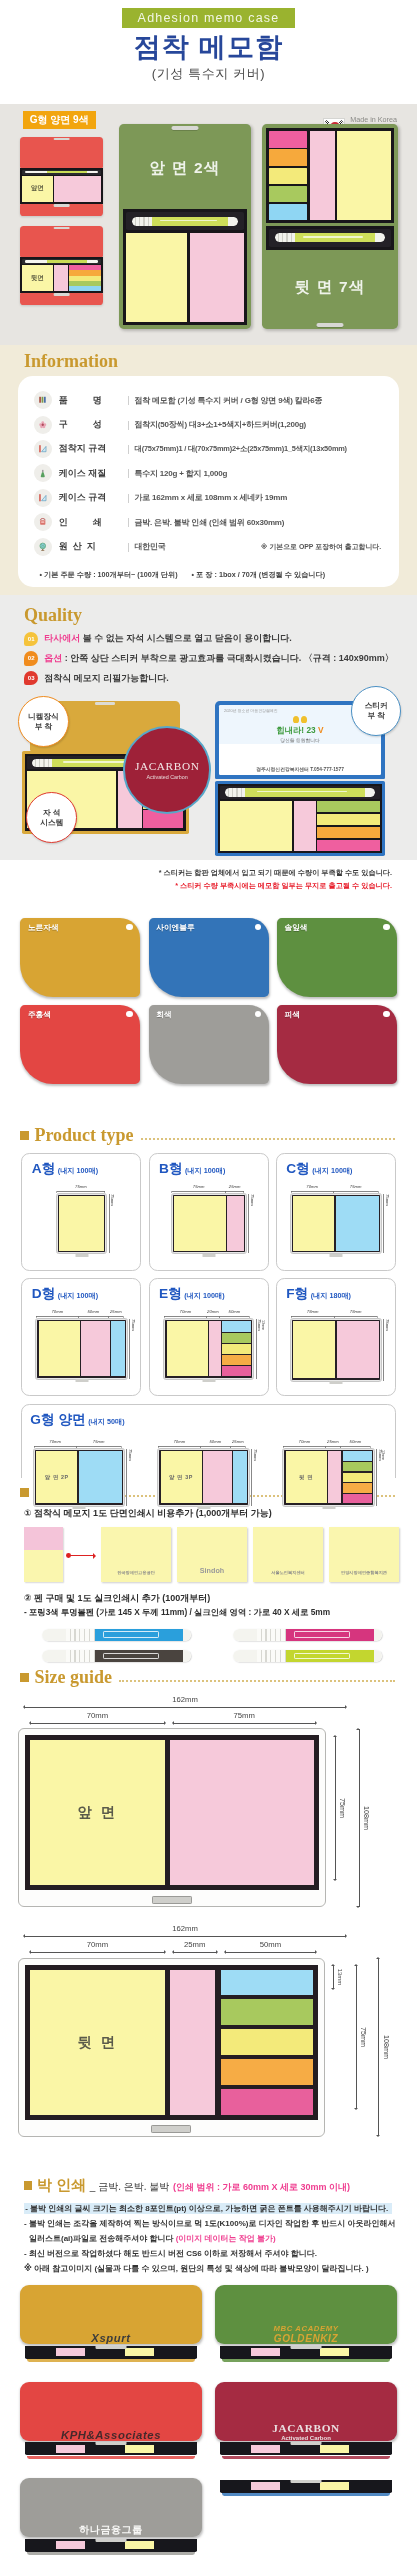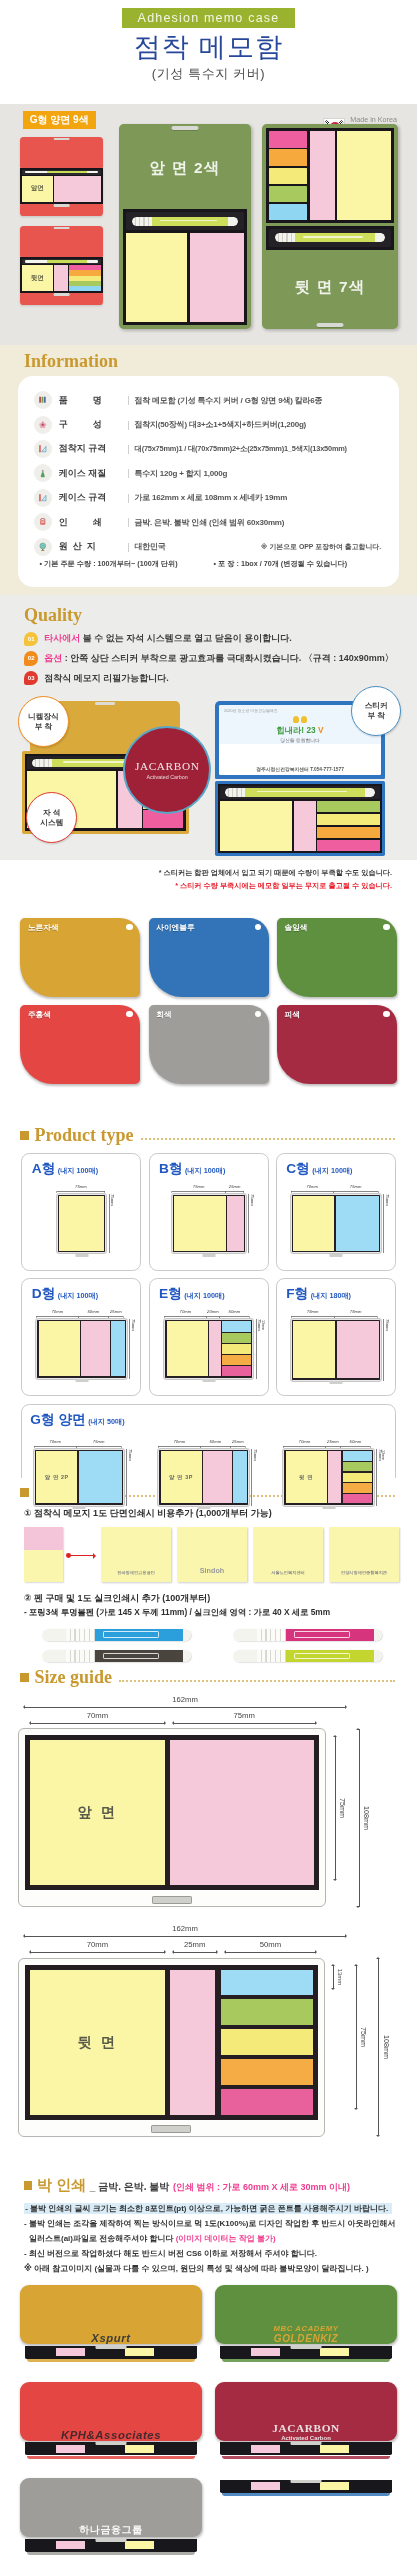--- a/index.html
+++ b/index.html
@@ -3,21 +3,21 @@
 <meta charset="utf-8">
 <style>
   *{box-sizing:border-box;margin:0;padding:0}
   html,body{background:#fff}
   body{width:417px;font-family:"Liberation Sans","DejaVu Sans",sans-serif;color:#333}
   .page{width:417px;height:2576px;position:relative;background:#fff;overflow:hidden}
 
   
   .sec-header{height:104px;text-align:center;padding-top:8.3px}
   .banner{display:inline-block;background:#9ab32f;color:#f2f6e4;font-size:12.5px;letter-spacing:1.2px;padding:3px 15.5px;margin-bottom:4.8px}
-  .title{color:#27479a;font-size:27px;font-weight:normal;letter-spacing:1.2px;line-height:1.1}
+  .title{color:#27479a;font-size:27px;font-weight:bold;letter-spacing:1.2px;line-height:1.1}
   .subtitle{color:#4a4a4a;font-size:13px;margin-top:2.4px;letter-spacing:0.6px}
 
   
   .sec-hero{height:241px;background:#e7e5e1;position:relative}
   .hero-badge{position:absolute;left:22.6px;top:7.2px;background:#f2a50e;color:#fff;font-size:10px;font-weight:bold;padding:1.8px 7.2px}
   .made{position:absolute;right:18px;top:10.7px;display:flex;align-items:center;gap:4.8px}
   .flag{width:22.6px;height:15.5px;background:#fff;border:0.6px solid #d5d5d2;position:relative}
   .flag .circ{position:absolute;left:6.6px;top:3px;width:9.5px;height:9.5px;border-radius:50%;background:linear-gradient(160deg,#cd2e3a 50%,#0047a0 50%)}
   .flag .tg{position:absolute;width:4.2px;height:3px;background:repeating-linear-gradient(180deg,#222 0 0.6px,transparent 0.6px 1.4px)}
   .tg.a{left:1.2px;top:1.2px;transform:rotate(45deg)}.tg.b{right:1.2px;top:1.2px;transform:rotate(-45deg)}
@@ -62,21 +62,21 @@
   
   .sec-info{height:250px;background:#f1ebd9;position:relative;padding-top:3.6px}
   .info-head{font-family:"Liberation Serif",serif;color:#c9992f;font-size:18px;font-weight:bold;margin:2.4px 0 3.6px 24px}
   .info-panel{position:absolute;left:18px;right:18px;top:31px;bottom:8.3px;background:#fff;border-radius:15px;padding:12px 15.5px 7.2px 15.5px}
   .irow{display:flex;align-items:center;height:24.4px}
   .irow-icon{width:18px;height:18px;border-radius:50%;background:#efeeea;display:flex;align-items:center;justify-content:center;flex:none}
   .irow-label{width:64px;margin-left:7.2px;font-size:9px;font-weight:bold;color:#3f3f3f;white-space:pre;flex:none}
   .irow-sep{color:#bbb;font-size:8.3px;margin:0 4.8px}
   .irow-val{font-size:8px;font-weight:bold;color:#555;letter-spacing:-0.2px}
   .irow-note{font-size:6.9px;font-weight:bold;color:#555;margin-left:auto;padding-right:2.4px}
-  .info-foot{display:flex;gap:36px;margin-top:0;padding-left:6px}
+  .info-foot{display:flex;gap:14px;margin-top:11px;padding-left:6px}
   .info-foot span{font-size:7.2px;font-weight:bold;color:#444}
 
   
   .sec-quality{height:265px;background:#ececeb;position:relative;padding-top:6px}
   .q-head{font-family:"Liberation Serif",serif;color:#c9992f;font-size:18px;font-weight:bold;margin:3.6px 0 6px 24px}
   .q-item{display:flex;align-items:center;margin:0 0 5.4px 24px}
   .q-num{width:14.3px;height:14.3px;border-radius:50% 50% 50% 2.4px;color:#fff;font-size:6px;font-weight:bold;display:flex;align-items:center;justify-content:center;margin-right:6px;flex:none}
   .q-num.n1{background:#f5c33b}.q-num.n2{background:#f08c1e}.q-num.n3{background:#e0392e}
   .q-text{font-size:9px;font-weight:bold;color:#3c3c3c}
   .q-text em{font-style:normal;color:#ef3c8f}
@@ -203,21 +203,21 @@
   .varrow .vah{position:absolute;left:1.5px;width:0;height:0;border:2.4px solid transparent}
   .varrow .vah.t{top:-0.6px;border-bottom-color:#555;border-top:0}
   .varrow .vah.b{bottom:-0.6px;border-top-color:#555;border-bottom:0}
   .varrow .vlab{position:absolute;left:7.2px;top:50%;transform:translateY(-50%);writing-mode:vertical-rl;font-size:7.2px;color:#444}
 
   
   .sec-foil{height:407px;background:#fff;padding-top:3.6px}
   .foil-head{display:flex;align-items:baseline;margin:2.4px 0 6px 24px}
   .foil-sq{width:8.3px;height:8.3px;background:#c9992f;margin-right:4.8px;align-self:center}
   .foil-title{color:#c9992f;font-size:15px;font-weight:bold}
-  .foil-sub{color:#3c3c3c;font-size:10px;font-weight:bold;margin-left:3.6px}
+  .foil-sub{color:#3c3c3c;font-size:10px;font-weight:normal;margin-left:3.6px}
   .foil-range{color:#ef3c8f;font-size:9px;font-weight:bold;margin-left:3.6px}
   .foil-b{font-size:8px;font-weight:bold;color:#333;line-height:15px;margin-left:24px}
   .foil-b.hl span{background:#d9ecf8;padding:1.2px 3.6px 1.2px 1.2px}
   .foil-b .pk{color:#ef3c8f}
   .foil-b.indent{margin-left:29px}
   .sample-grid{display:grid;grid-template-columns:repeat(2,182px);gap:9.5px 13px;justify-content:center;margin-top:9.5px}
   .sample{height:87px}
   .s-cover{height:59px;border-radius:9px;display:flex;flex-direction:column;align-items:center;justify-content:flex-end;box-shadow:0.6px 1.2px 2.4px rgba(0,0,0,.25)}
   .s-l1{font-size:11.3px;font-weight:bold;letter-spacing:0.6px;font-style:italic}
   .s-l1.serif{font-family:"Liberation Serif",serif;font-style:normal}

